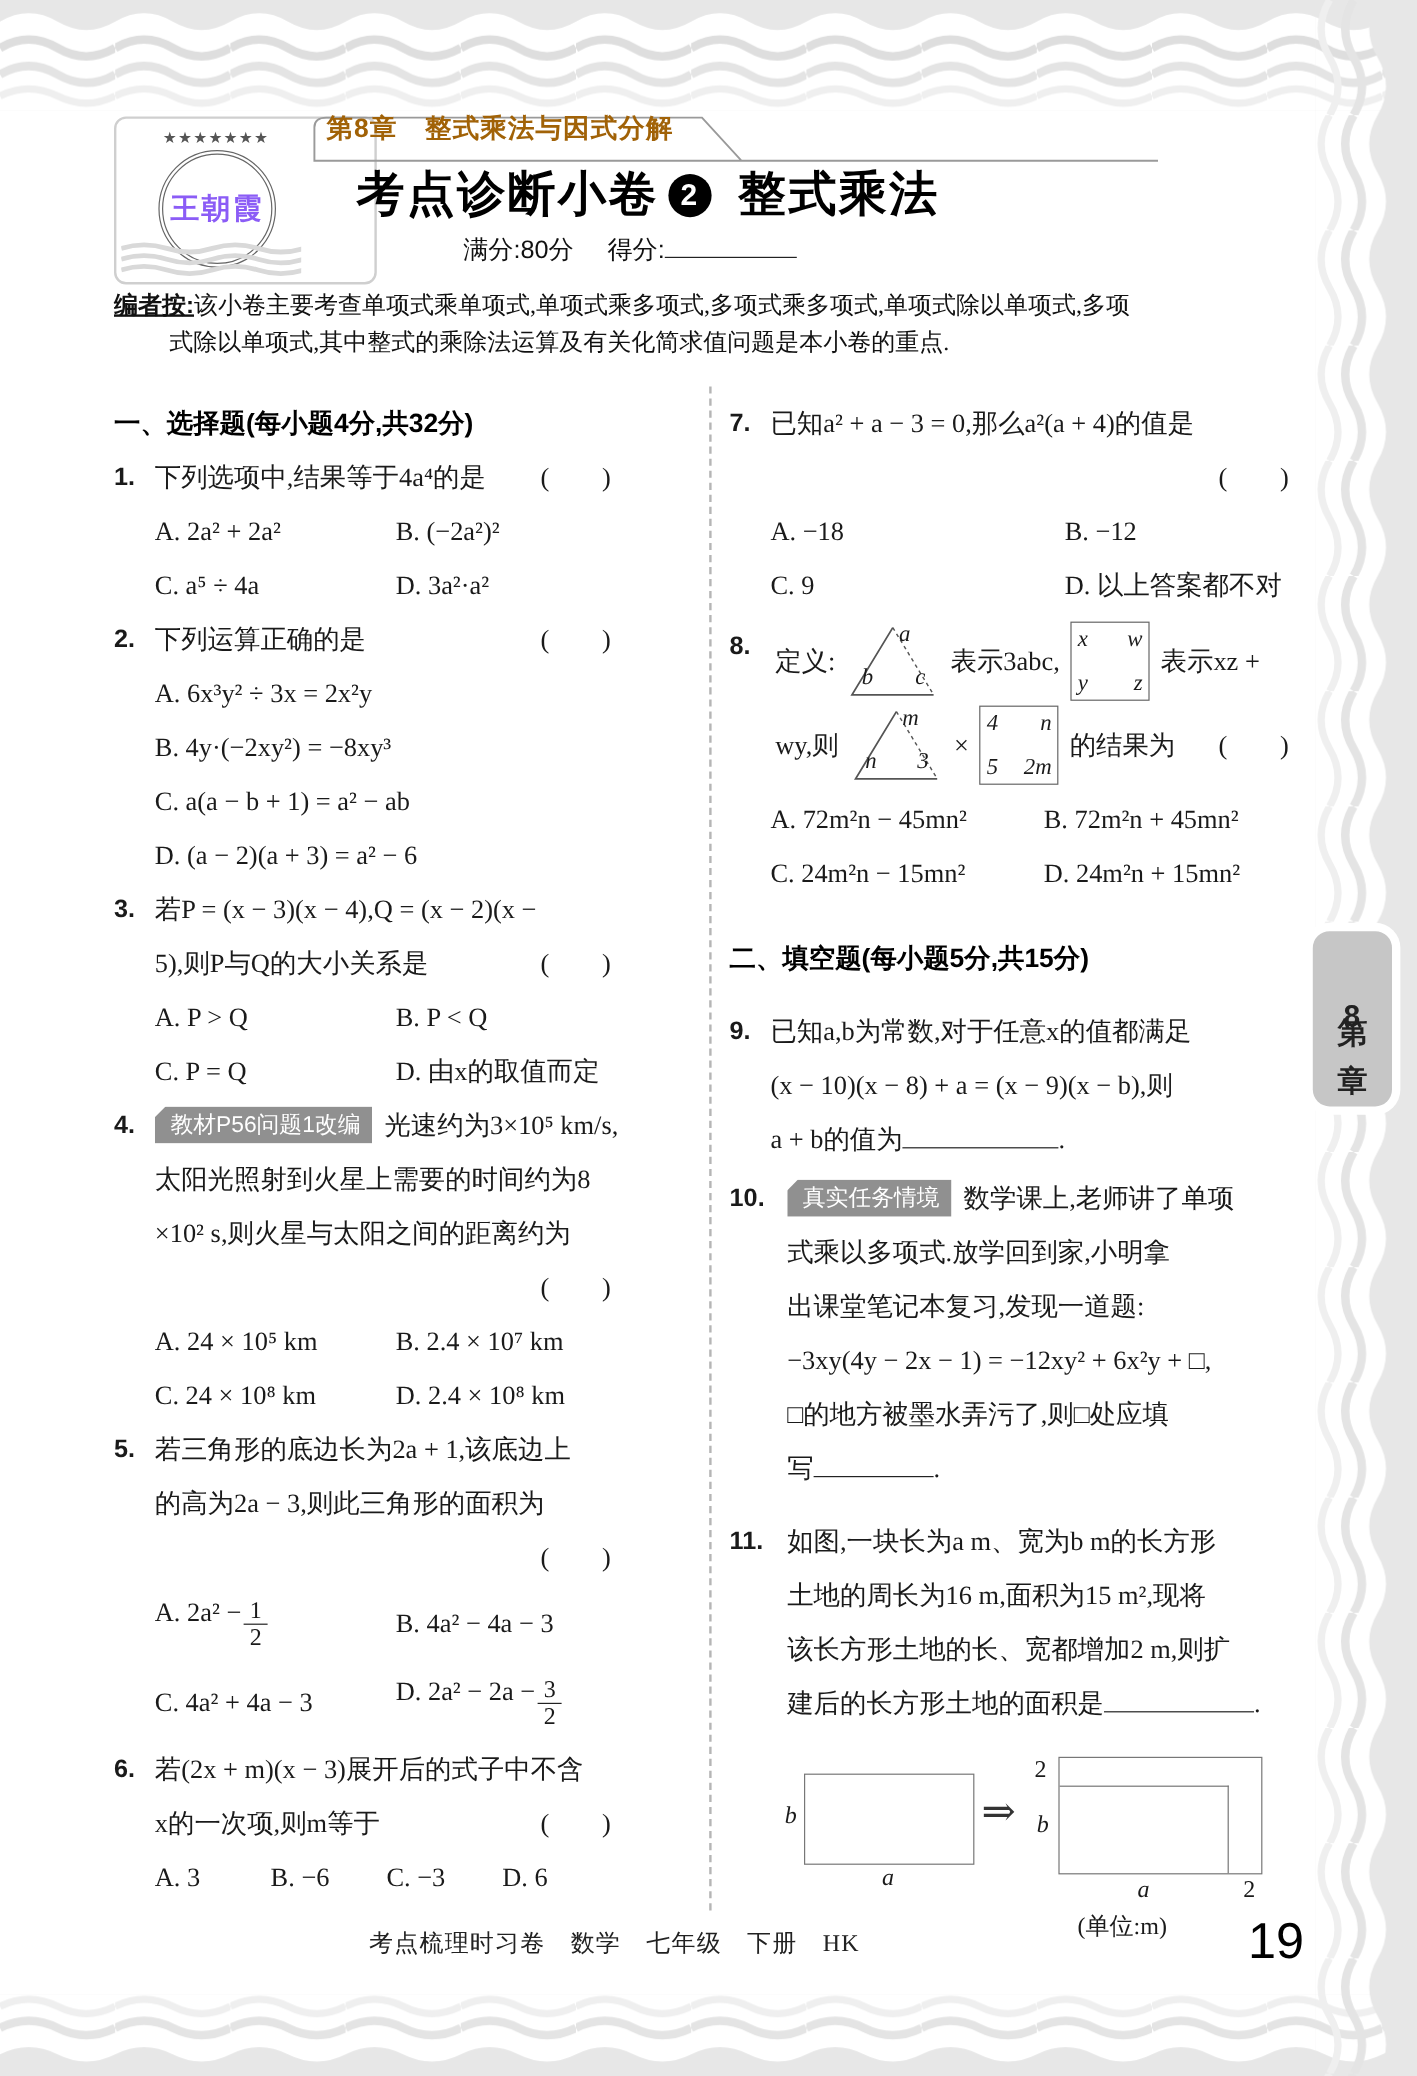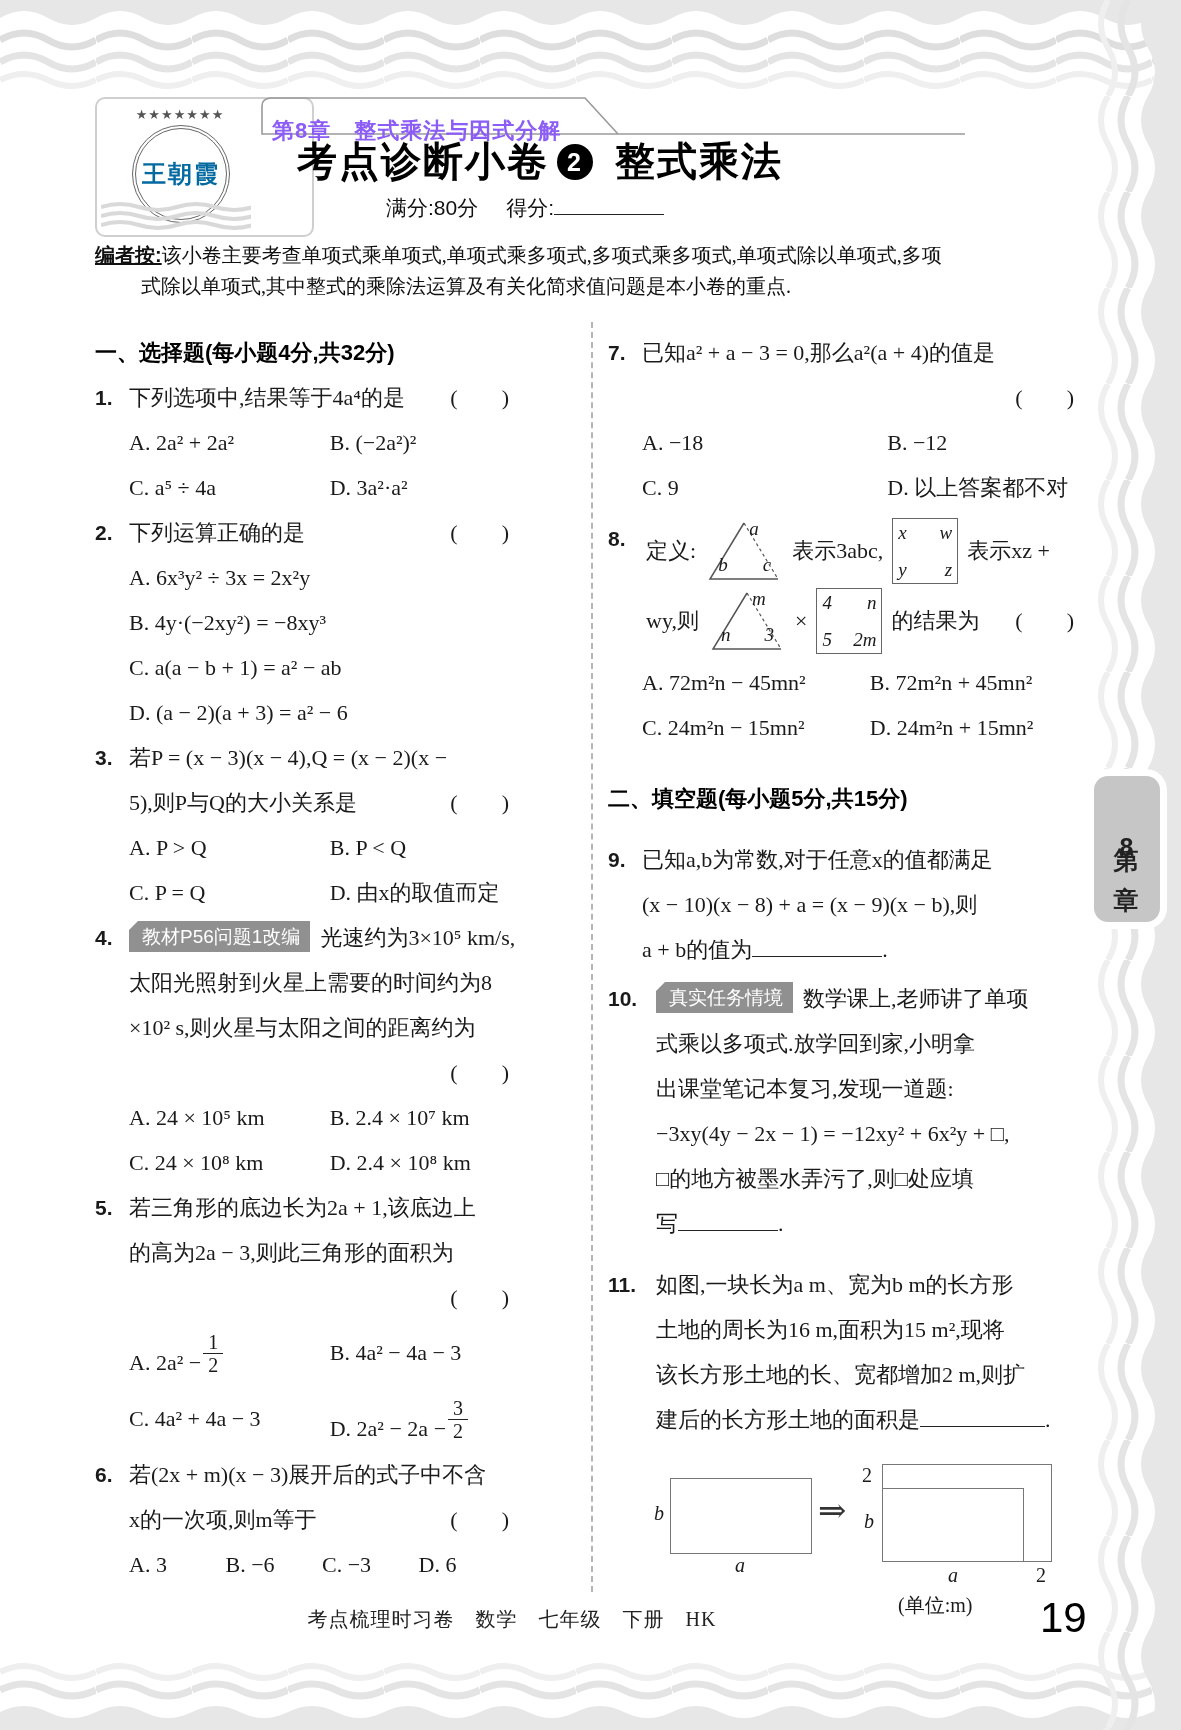--- a/index.html
+++ b/index.html
@@ -11,24 +11,24 @@
   .wave-bottom{top:1662px;left:0;}
   .wave-right{top:0;left:1096px;}
 
   
   .logo-box{position:absolute;left:95px;top:97px;width:215px;height:136px;border:2px solid #cfcfcf;
             border-radius:10px;background:#fff;}
   .logo-stars{position:absolute;left:28px;top:8px;width:110px;text-align:center;font-size:13px;color:#555;
               letter-spacing:1px;}
   .logo-circle{position:absolute;left:35px;top:26px;width:90px;height:90px;border:4px double #666;
                border-radius:50%;display:flex;align-items:center;justify-content:center;background:#fff;}
-  .logo-name{font-weight:bold;font-size:24px;letter-spacing:2px;color:#0369a1;}
+  .logo-name{font-weight:bold;font-size:24px;letter-spacing:2px;color:#8b5cf6;}
   .logo-waves{position:absolute;left:4px;bottom:4px;}
   .tab-outline{left:95px;top:90px;}
-  .chapter-tab{position:absolute;left:272px;top:116px;font-size:22px;font-weight:600;letter-spacing:1px;color:#8b5cf6;}
+  .chapter-tab{position:absolute;left:272px;top:92px;font-size:22px;font-weight:600;letter-spacing:1px;color:#a16207;}
   .main-title{position:absolute;left:95px;top:134px;width:890px;text-align:center;font-size:40px;font-weight:900;
               letter-spacing:2px;color:#000;}
   .circle-num{display:inline-block;width:36px;height:36px;border-radius:50%;background:#000;color:#fff;
               text-align:center;line-height:36px;font-size:25px;font-weight:bold;margin:0 8px;vertical-align:4px;}
   .title-post{margin-left:14px;}
   .score-line{position:absolute;left:95px;top:192px;width:860px;text-align:center;font-size:21px;color:#111;}
   .score-gap{display:inline-block;width:28px;}
 
   
   .editor-note{position:absolute;left:95px;top:240px;width:890px;font-size:20px;line-height:31px;color:#111;}
@@ -48,21 +48,21 @@
   .qnum{position:absolute;left:0;top:0;line-height:45px;font-weight:bold;font-size:21px;
         font-family:"Liberation Sans","DejaVu Sans",sans-serif;}
   .line{line-height:45px;position:relative;white-space:nowrap;}
   .paren{position:absolute;right:6px;}
   .parenline{text-align:right;padding-right:6px;}
   .opts2{display:grid;grid-template-columns:52% 48%;line-height:45px;}
   .opts2.q7g{grid-template-columns:56% 44%;}
   .opts4{display:grid;grid-template-columns:repeat(4,1fr);line-height:45px;}
   .opts1 .line{line-height:45px;}
   .optsfrac{display:grid;grid-template-columns:52% 48%;align-items:center;height:66px;}
-  .fcell{display:flex;align-items:flex-end;}
+  .fcell{display:flex;align-items:flex-start;}
   .frac{display:inline-block;text-align:center;font-size:20px;line-height:1.1;vertical-align:middle;margin-left:2px;}
   .frac .fnum{display:block;border-bottom:1.5px solid #222;padding:0 5px;}
   .frac .fden{display:block;}
 
   .badge{display:inline-block;background:#909090;color:#fff;font-size:19px;line-height:27px;
          padding:2px 10px 2px 13px;margin-right:10px;vertical-align:2px;
          font-family:"Liberation Sans","DejaVu Sans",sans-serif;
          clip-path:polygon(9px 0,100% 0,100% 100%,0 100%,0 9px);}
   .blank{display:inline-block;border-bottom:1.5px solid #222;height:22px;vertical-align:baseline;}
   .w110{width:110px;} .w130{width:130px;} .w100{width:100px;} .w125{width:125px;}

